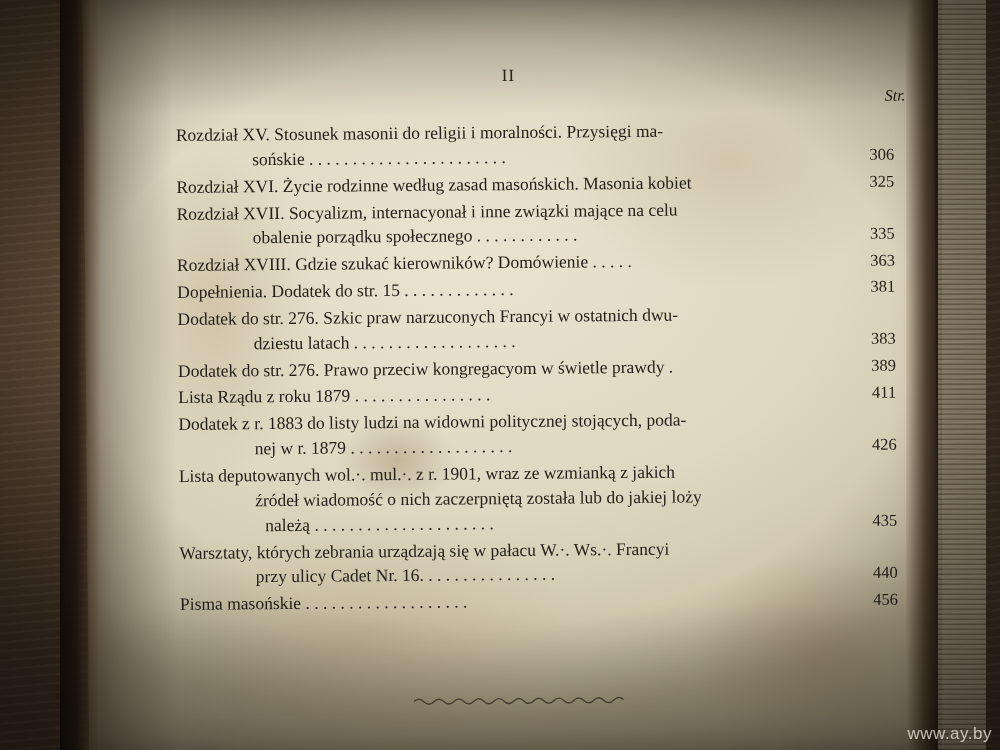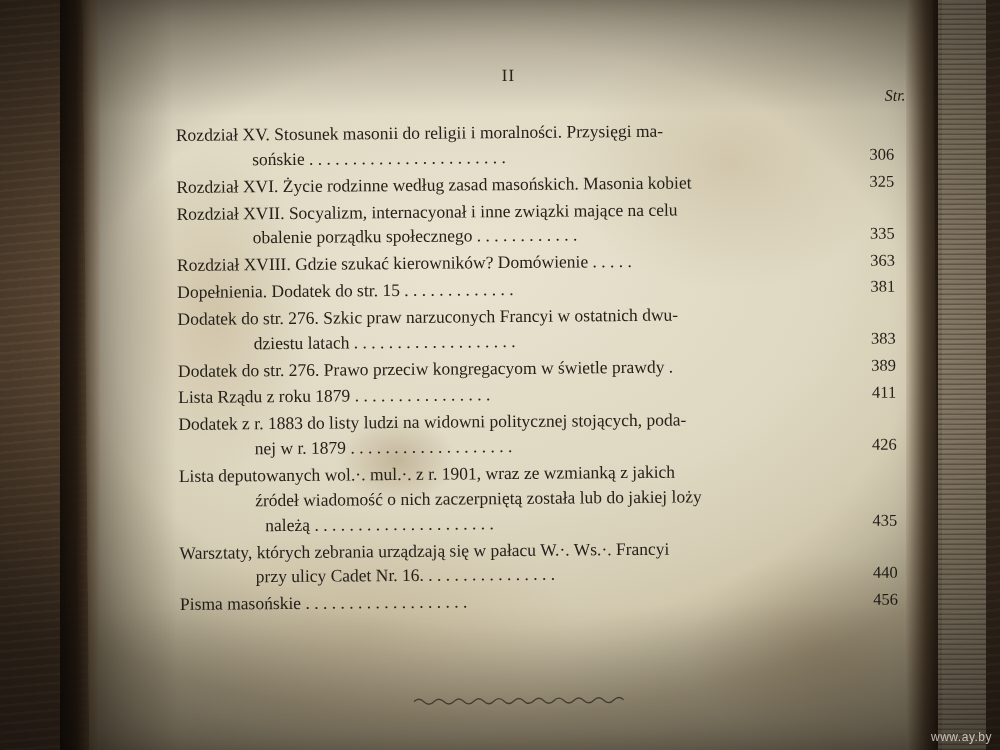--- a/index.html
+++ b/index.html
@@ -194,21 +194,21 @@
     height: 12px;
   }
   #ornament svg { display: block; }
 
   
   #watermark {
     position: absolute;
     right: 8px;
     bottom: 6px;
     font-family: "Liberation Sans", sans-serif;
-    font-size: 12px;
+    font-size: 17px;
     color: rgba(240,235,225,.75);
     letter-spacing: .5px;
   }
 
   
   .vignette {
     position: absolute;
     inset: 0;
     pointer-events: none;
     background: radial-gradient(ellipse 75% 70% at 50% 45%, rgba(0,0,0,0) 55%, rgba(0,0,0,.45) 100%);

